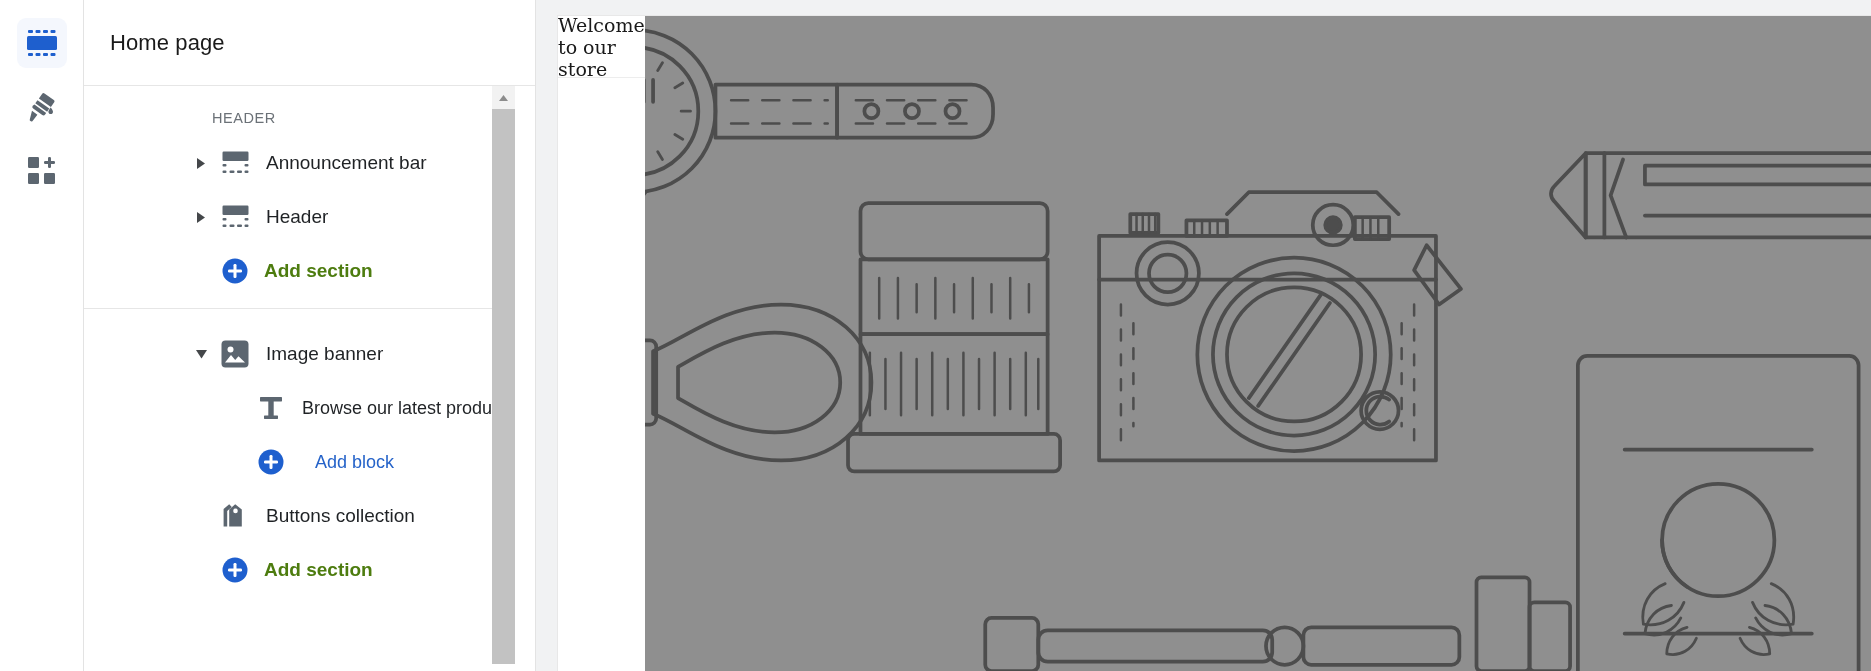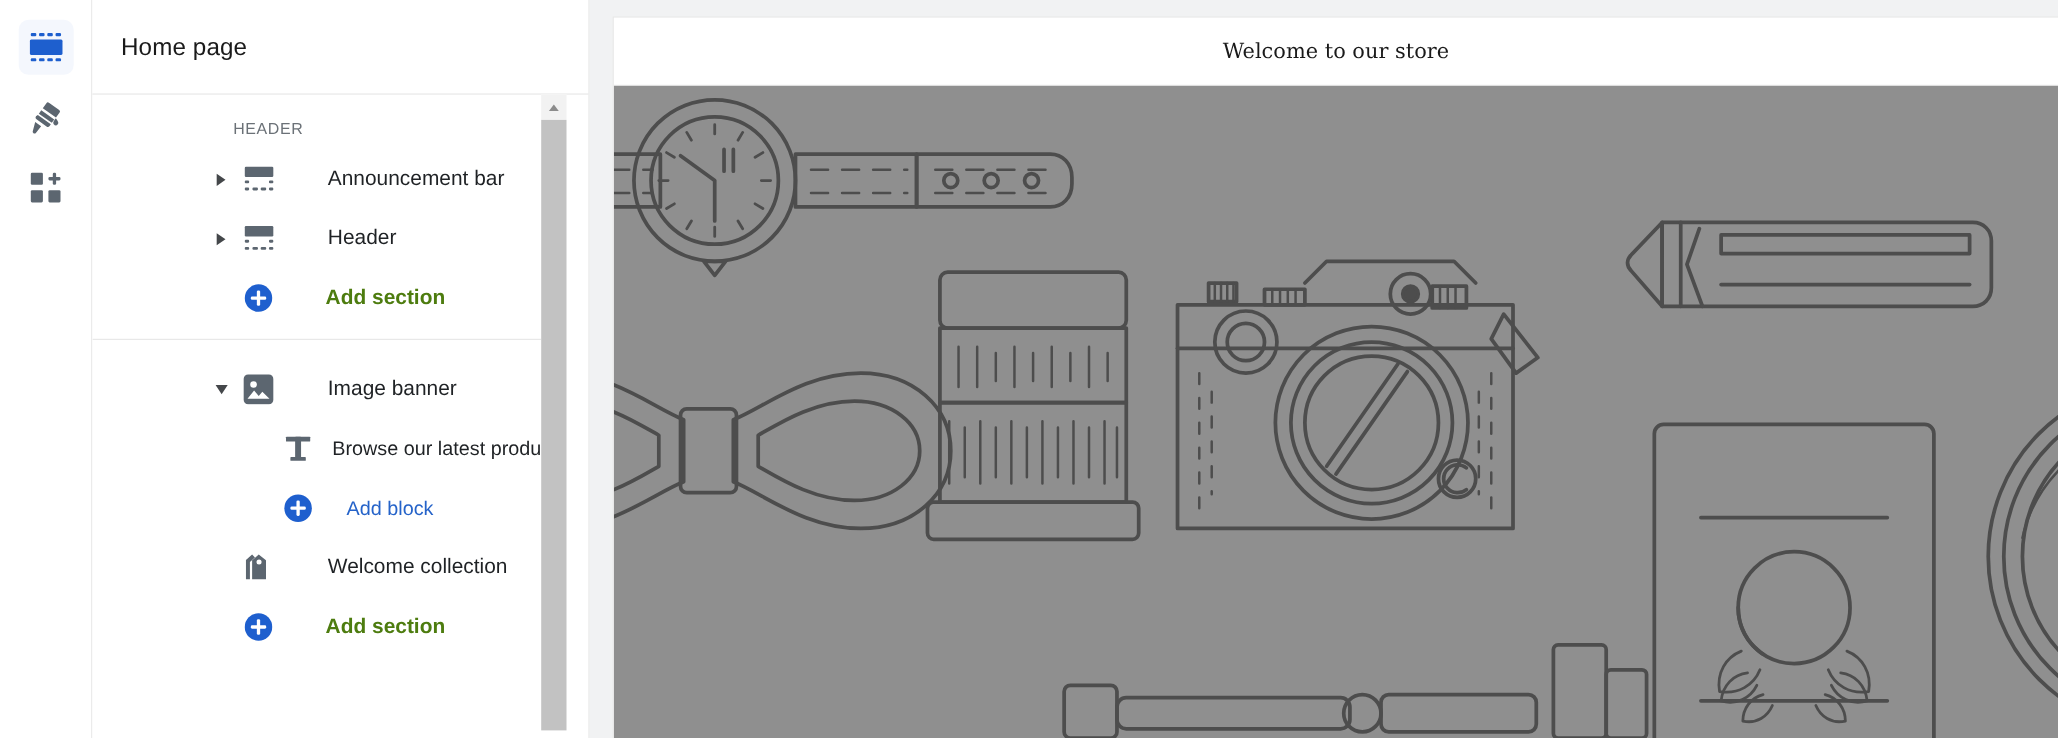--- a/index.html
+++ b/index.html
@@ -66,21 +66,21 @@
   .row.sub { padding-left: 172px; font-size: 18px; }
   .row .caret {
     position: absolute; left: 110px; top: 50%; transform: translateY(-50%);
     width: 14px; height: 14px; display: flex; align-items: center; justify-content: center;
   }
   .row .caret svg { display:block; }
   .row .ico {
     width: 30px; height: 30px; margin-right: 16px;
     display: flex; align-items: center; justify-content: center; flex: 0 0 30px;
   }
-  .row.hasCaret { padding-left: 136px; gap: 32px; }
+  .row.hasCaret { padding-left: 136px; }
   .row.hasCaret .ico { margin-left: 0; }
   .row-label { white-space: nowrap; }
   .row.add { color: #4d7c0f; font-weight: 600; }
   .row.add.sub { color: #2563c9; font-weight: 400; gap: 15px; }
   .row.add .ico { margin-right: 14px; }
 
   
   .sb-track {
     position: absolute; top: 86px; right: 20px; bottom: 0; width: 23px;
     background: #ffffff;
@@ -95,21 +95,21 @@
   }
 
   
   .preview-wrap {
     flex: 1 1 auto; background: #f1f2f3;
     padding: 16px 0 0 22px; position: relative; overflow: hidden;
   }
   .preview {
     background: #ffffff; height: 100%; width: 100%;
     box-shadow: 0 0 0 1px #e8e8e8;
-    display: flex; flex-direction: column; overflow: hidden;
+    display: flex; flex-direction: row; overflow: hidden;
   }
   .announce {
     height: 62px; flex: 0 0 62px;
     display: flex; align-items: center; justify-content: center;
     font-size: 19px; color: #1a1a1a;
     border-bottom: 1px solid #ededed;
     font-family: "DejaVu Serif", serif;
   }
   .store-header {
     height: 94px; flex: 0 0 94px;
@@ -299,21 +299,21 @@
 
         <div class="row hasCaret">
           <span class="ico">
             <svg width="28" height="26" viewBox="0 0 28 26">
               <g fill="#5c6670">
                 <path d="M8.2 1.2L2.6 6.1v17.5h3.6V7.9l4.6-4z"></path>
                 <path d="M14.2 1.2L8.2 6.4v17.2h12.6V6.4zM14.5 10.2a2.3 2.3 0 1 1 0-4.6 2.3 2.3 0 0 1 0 4.6z"></path>
               </g>
             </svg>
           </span>
-          <span class="row-label">Welcome collection</span>
+          <span class="row-label">Buttons collection</span>
         </div>
 
         <div class="row add hasCaret">
           <span class="ico">
             <svg width="26" height="26" viewBox="0 0 26 26">
               <circle cx="13" cy="13" r="12.5" fill="#1e5fce"></circle>
               <rect x="11.5" y="6" width="3" height="14" rx="1.2" fill="#ffffff"></rect>
               <rect x="6" y="11.5" width="14" height="3" rx="1.2" fill="#ffffff"></rect>
             </svg>
           </span>

